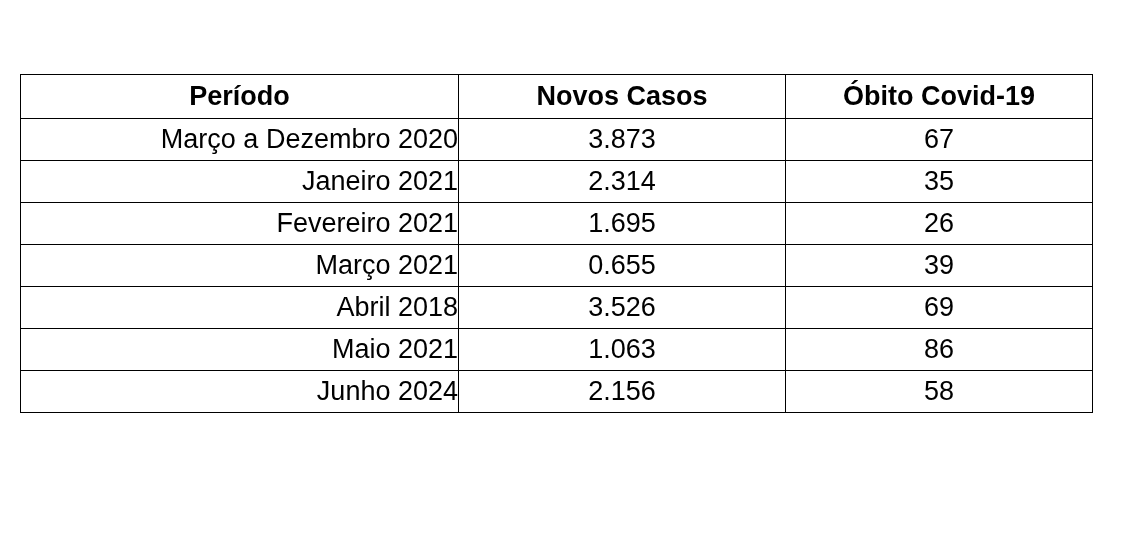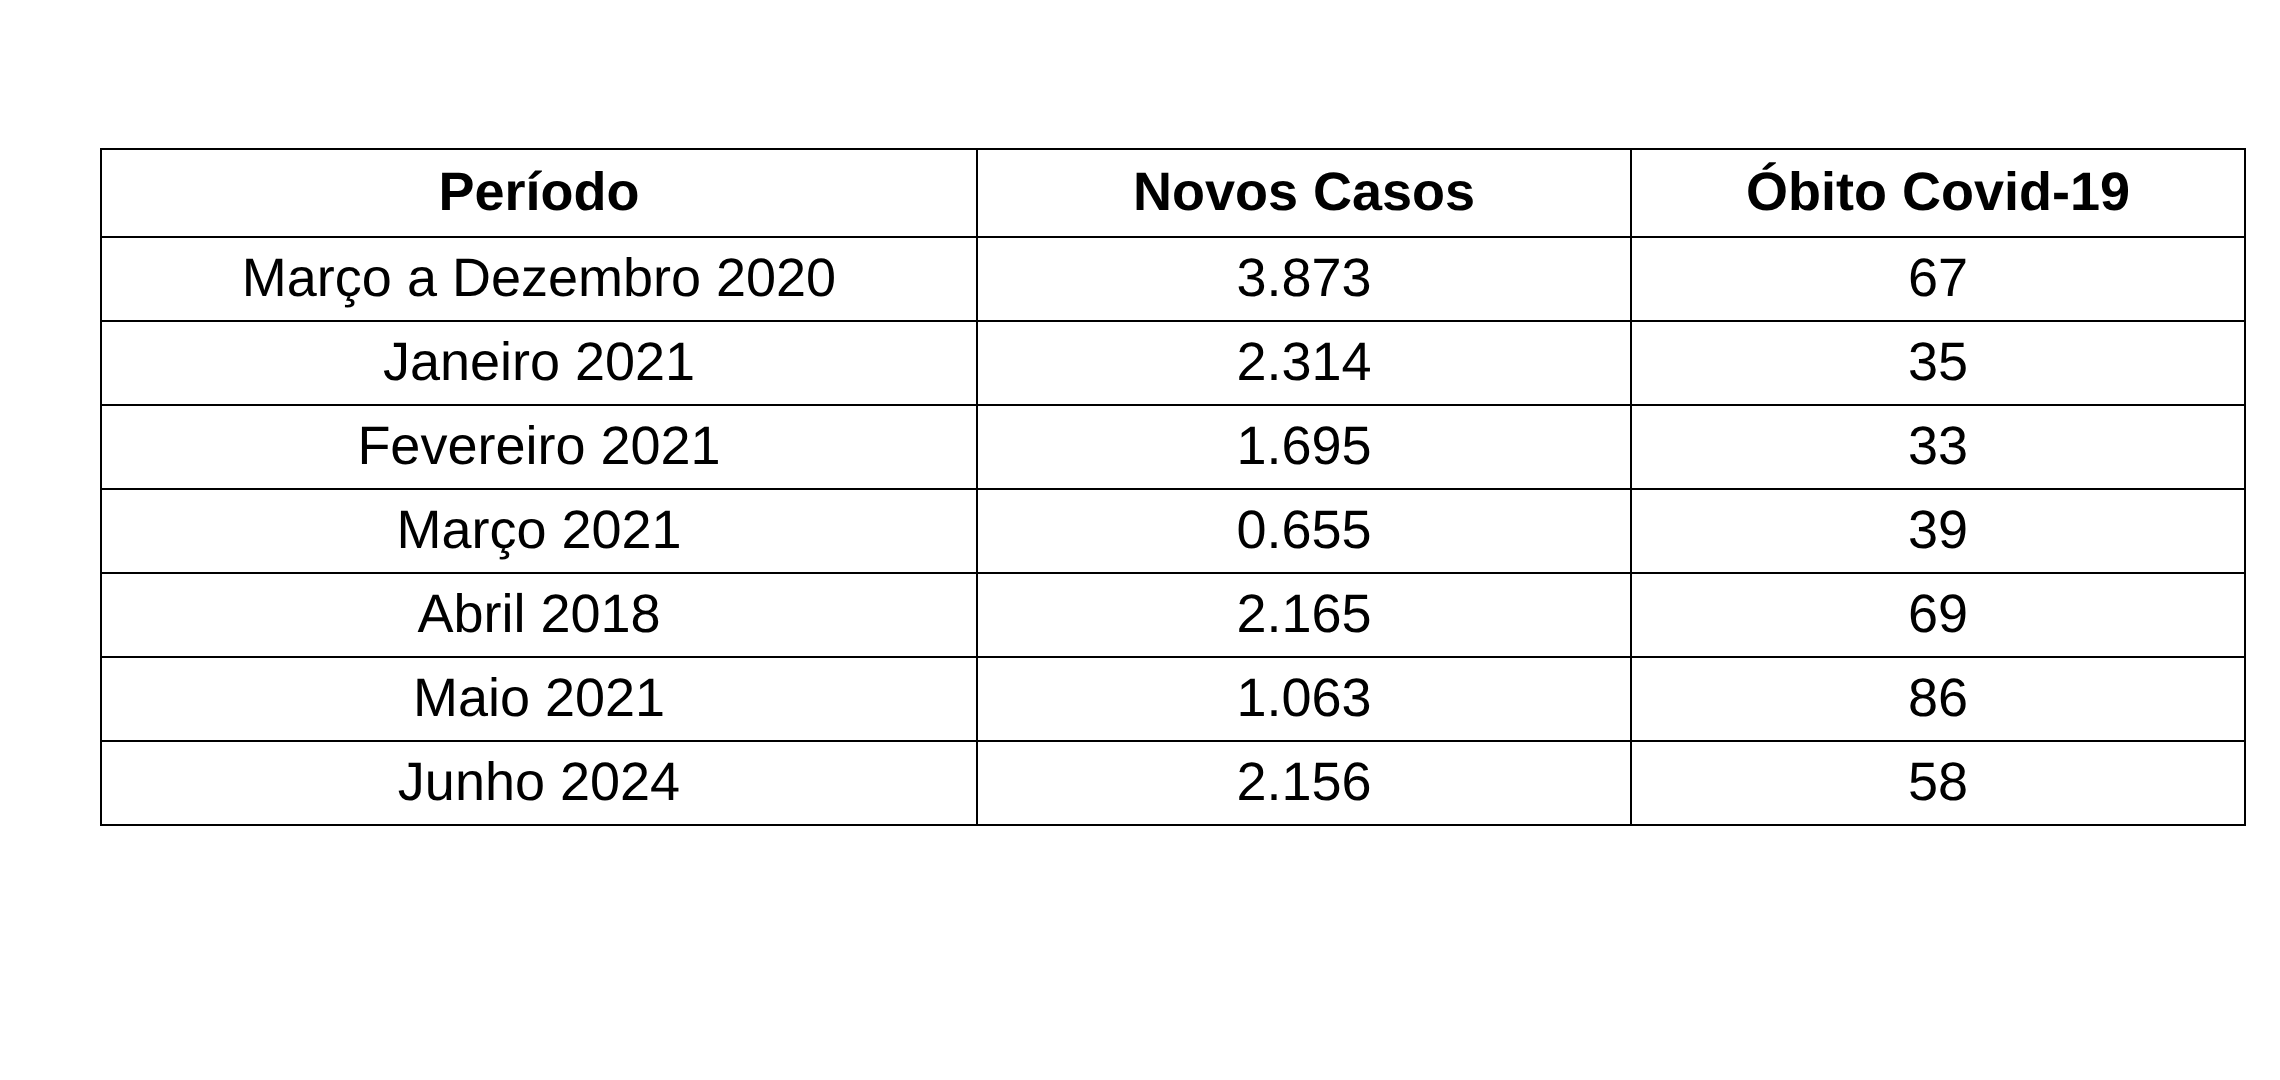--- a/index.html
+++ b/index.html
@@ -15,21 +15,21 @@
     overflow: hidden;
   }
   .page {
     position: relative;
     width: 1140px;
     height: 540px;
     background: #ffffff;
   }
   .table-wrap {
     position: absolute;
-    left: 50px;
+    left: 20px;
     top: 74px;
     width: 1072px;
   }
   table.data-table {
     border-collapse: collapse;
     width: 1072px;
     table-layout: fixed;
     background: #ffffff;
   }
   table.data-table th,
@@ -49,21 +49,21 @@
   }
   table.data-table thead th {
     height: 43px;
     line-height: 43px;
   }
   col.c-period { width: 438px; }
   col.c-cases  { width: 327px; }
   col.c-deaths { width: 307px; }
 
   td.period {
-    text-align: center;
+    text-align: right;
     padding-left: 13px;
   }
   td.num {
     text-align: center;
     margin-left: 32px;
   }
 </style>
 </head>
 <body>
 
@@ -89,30 +89,30 @@
           <td class="num">67</td>
         </tr>
         <tr>
           <td class="period">Janeiro 2021</td>
           <td class="num">2.314</td>
           <td class="num">35</td>
         </tr>
         <tr>
           <td class="period">Fevereiro 2021</td>
           <td class="num">1.695</td>
-          <td class="num">33</td>
+          <td class="num">26</td>
         </tr>
         <tr>
           <td class="period">Março 2021</td>
           <td class="num">0.655</td>
           <td class="num">39</td>
         </tr>
         <tr>
           <td class="period">Abril 2018</td>
-          <td class="num">2.165</td>
+          <td class="num">3.526</td>
           <td class="num">69</td>
         </tr>
         <tr>
           <td class="period">Maio 2021</td>
           <td class="num">1.063</td>
           <td class="num">86</td>
         </tr>
         <tr>
           <td class="period">Junho 2024</td>
           <td class="num">2.156</td>

